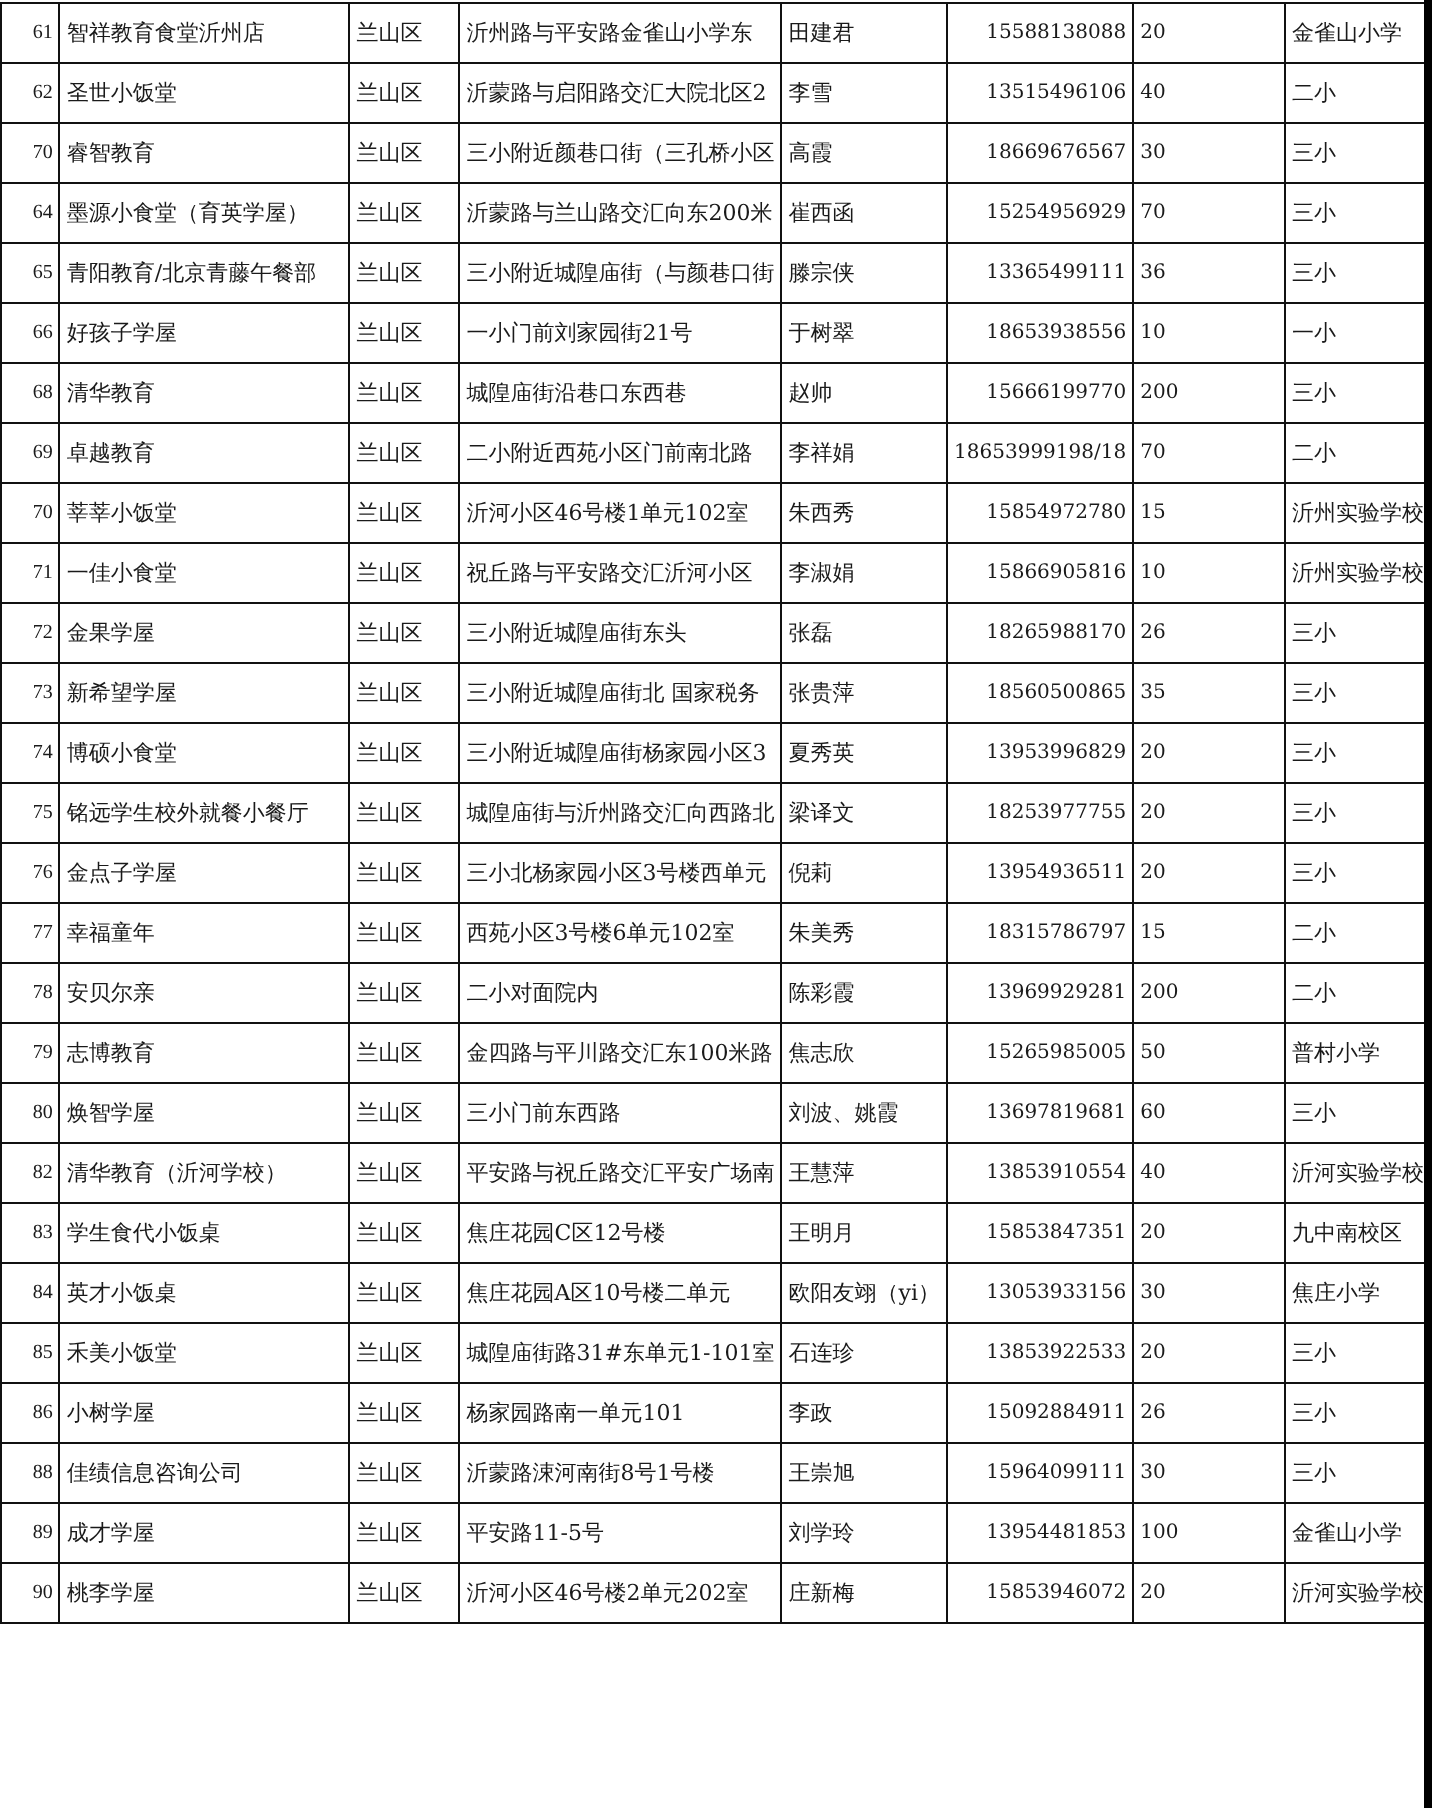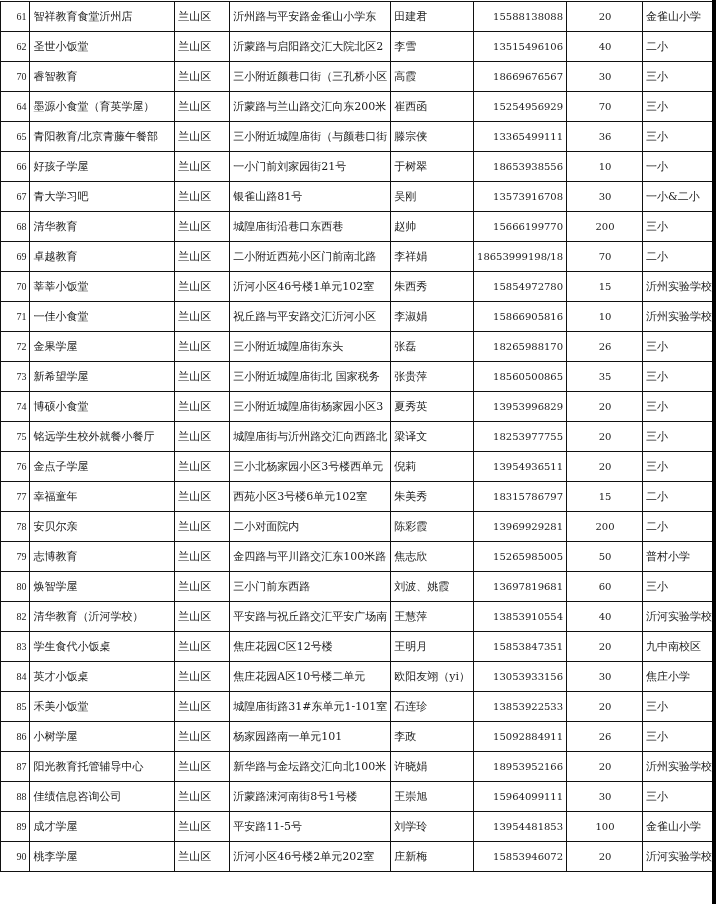--- a/index.html
+++ b/index.html
@@ -4,21 +4,21 @@
 <style>
   html, body { margin: 0; padding: 0; background: #ffffff; }
   body { width: 716px; height: 904px; overflow: hidden; position: relative;
          font-family: "DejaVu Serif", "Liberation Serif", serif; color: #1a1a1a; }
   .sheet { position: absolute; left: 0; top: 1px; }
   table { border-collapse: collapse; table-layout: fixed; }
   td { border: 1px solid #111; height: 29px; padding: 0 3px; font-size: 11px;
        white-space: nowrap; overflow: hidden; text-overflow: clip; line-height: 29px; }
   td.num { text-align: right; padding-right: 3px; font-size: 10px; font-family: Liberation Serif, serif; }
   td.phone { text-align: right; font-size: 10px; }
-  td.count { text-align: center; font-size: 10px; padding-right: 2px; }
+  td.count { text-align: left; font-size: 10px; padding-right: 2px; }
   .right-edge { position: absolute; left: 712px; top: 0; width: 4px; height: 904px; background: #000; }
 </style>
 </head>
 <body>
 
 <div class="sheet">
   <table>
     <colgroup>
       <col style="width:36px">
       <col style="width:152px">
@@ -84,30 +84,20 @@
     <td class="num">66</td>
     <td>好孩子学屋</td>
     <td>兰山区</td>
     <td>一小门前刘家园街21号</td>
     <td>于树翠</td>
     <td class="phone">18653938556</td>
     <td class="count">10</td>
     <td>一小</td>
   </tr>
         <tr>
-    <td class="num">67</td>
-    <td>青大学习吧</td>
-    <td>兰山区</td>
-    <td>银雀山路81号</td>
-    <td>吴刚</td>
-    <td class="phone">13573916708</td>
-    <td class="count">30</td>
-    <td>一小&amp;二小</td>
-  </tr>
-        <tr>
     <td class="num">68</td>
     <td>清华教育</td>
     <td>兰山区</td>
     <td>城隍庙街沿巷口东西巷</td>
     <td>赵帅</td>
     <td class="phone">15666199770</td>
     <td class="count">200</td>
     <td>三小</td>
   </tr>
         <tr>
@@ -272,30 +262,20 @@
   </tr>
         <tr>
     <td class="num">86</td>
     <td>小树学屋</td>
     <td>兰山区</td>
     <td>杨家园路南一单元101</td>
     <td>李政</td>
     <td class="phone">15092884911</td>
     <td class="count">26</td>
     <td>三小</td>
-  </tr>
-        <tr>
-    <td class="num">87</td>
-    <td>阳光教育托管辅导中心</td>
-    <td>兰山区</td>
-    <td>新华路与金坛路交汇向北100米</td>
-    <td>许晓娟</td>
-    <td class="phone">18953952166</td>
-    <td class="count">20</td>
-    <td>沂州实验学校</td>
   </tr>
         <tr>
     <td class="num">88</td>
     <td>佳绩信息咨询公司</td>
     <td>兰山区</td>
     <td>沂蒙路涑河南街8号1号楼</td>
     <td>王崇旭</td>
     <td class="phone">15964099111</td>
     <td class="count">30</td>
     <td>三小</td>

